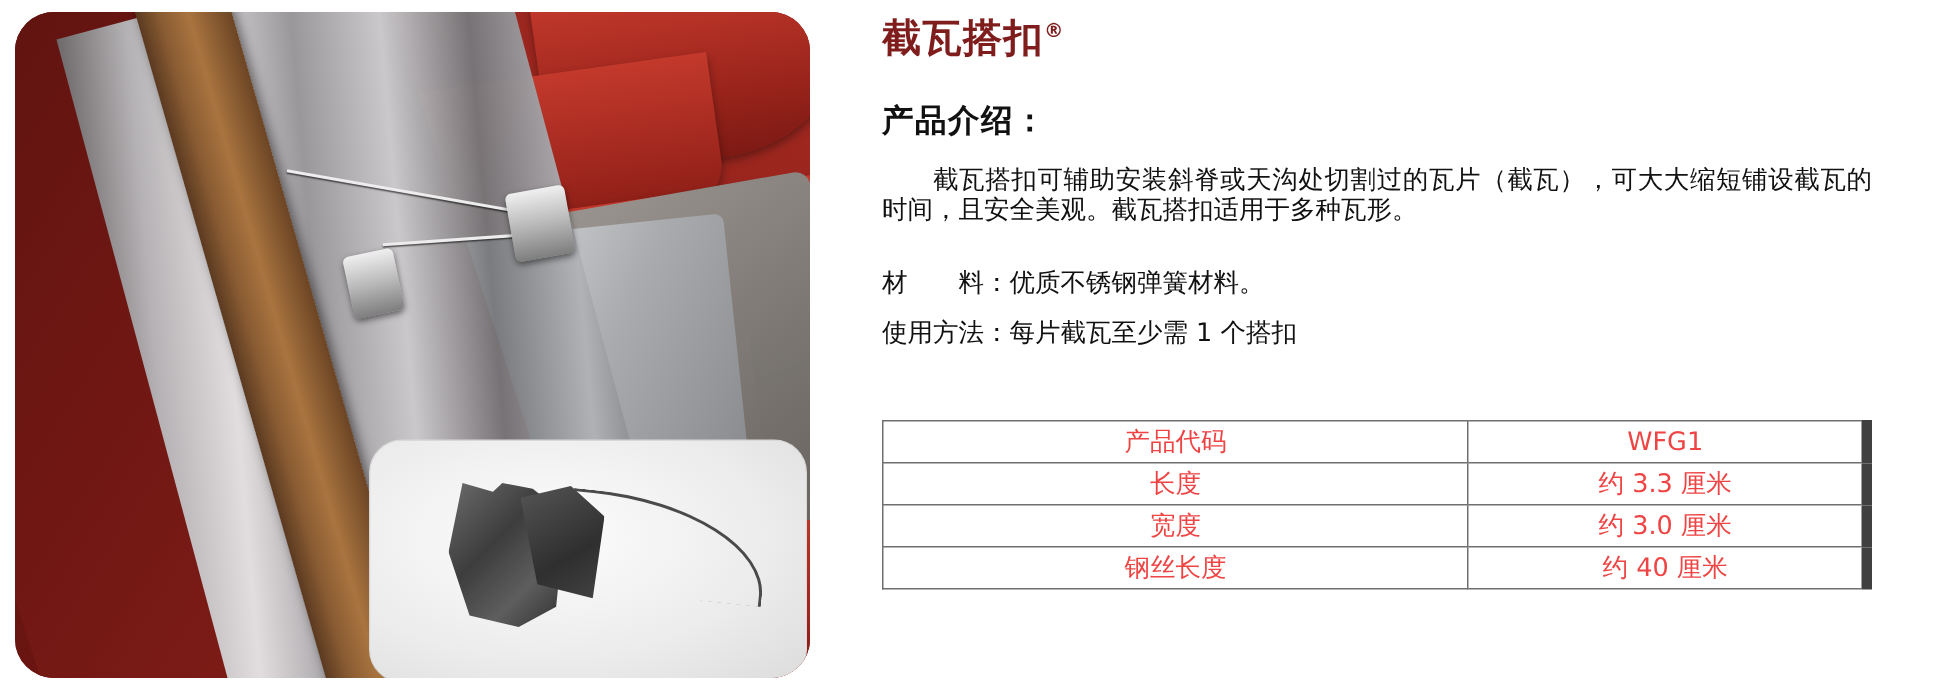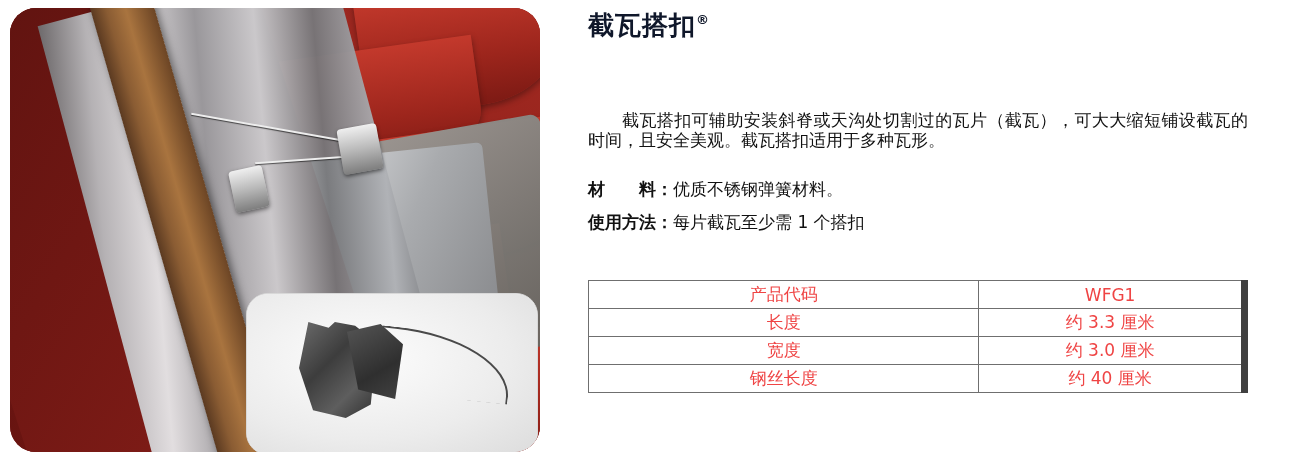--- a/index.html
+++ b/index.html
@@ -161,21 +161,21 @@
     top: 0;
     width: 700px;
     height: 460px;
   }
   .title {
     position: absolute;
     left: 0;
     top: 8px;
     font-size: 26px;
     font-weight: bold;
-    color: #0f172a;
+    color: #7f1d1d;
     letter-spacing: 1px;
   }
   .title .reg {
     font-size: 13px;
     vertical-align: super;
     font-weight: bold;
   }
   .section-head {
     position: absolute;
     left: 0;
@@ -200,21 +200,21 @@
     position: absolute;
     left: 0;
     font-size: 17px;
     line-height: 28px;
     color: #111;
     white-space: nowrap;
   }
   .spec-line.l1 { top: 175px; }
   .spec-line.l2 { top: 208px; }
   .spec-line b {
-    font-weight: bold;
+    font-weight: normal;
   }
   .lbl-material b { letter-spacing: 0; }
 
   
   table.spec {
     position: absolute;
     left: 0;
     top: 280px;
     width: 660px;
     border-collapse: collapse;
@@ -267,20 +267,21 @@
       <div class="prod-wire"></div>
     </div>
   </div>
 
   <div class="content">
 
     <div class="title">
       <span>截瓦搭扣</span><span class="reg">®</span>
     </div>
 
+    <div class="section-head">产品介绍：</div>
 
     <div class="para">截瓦搭扣可辅助安装斜脊或天沟处切割过的瓦片（截瓦），可大大缩短铺设截瓦的时间，且安全美观。截瓦搭扣适用于多种瓦形。</div>
 
     <div class="spec-line l1 lbl-material">
       <b>材　　料：</b><span>优质不锈钢弹簧材料。</span>
     </div>
 
     <div class="spec-line l2">
       <b>使用方法：</b><span>每片截瓦至少需 1 个搭扣</span>
     </div>

